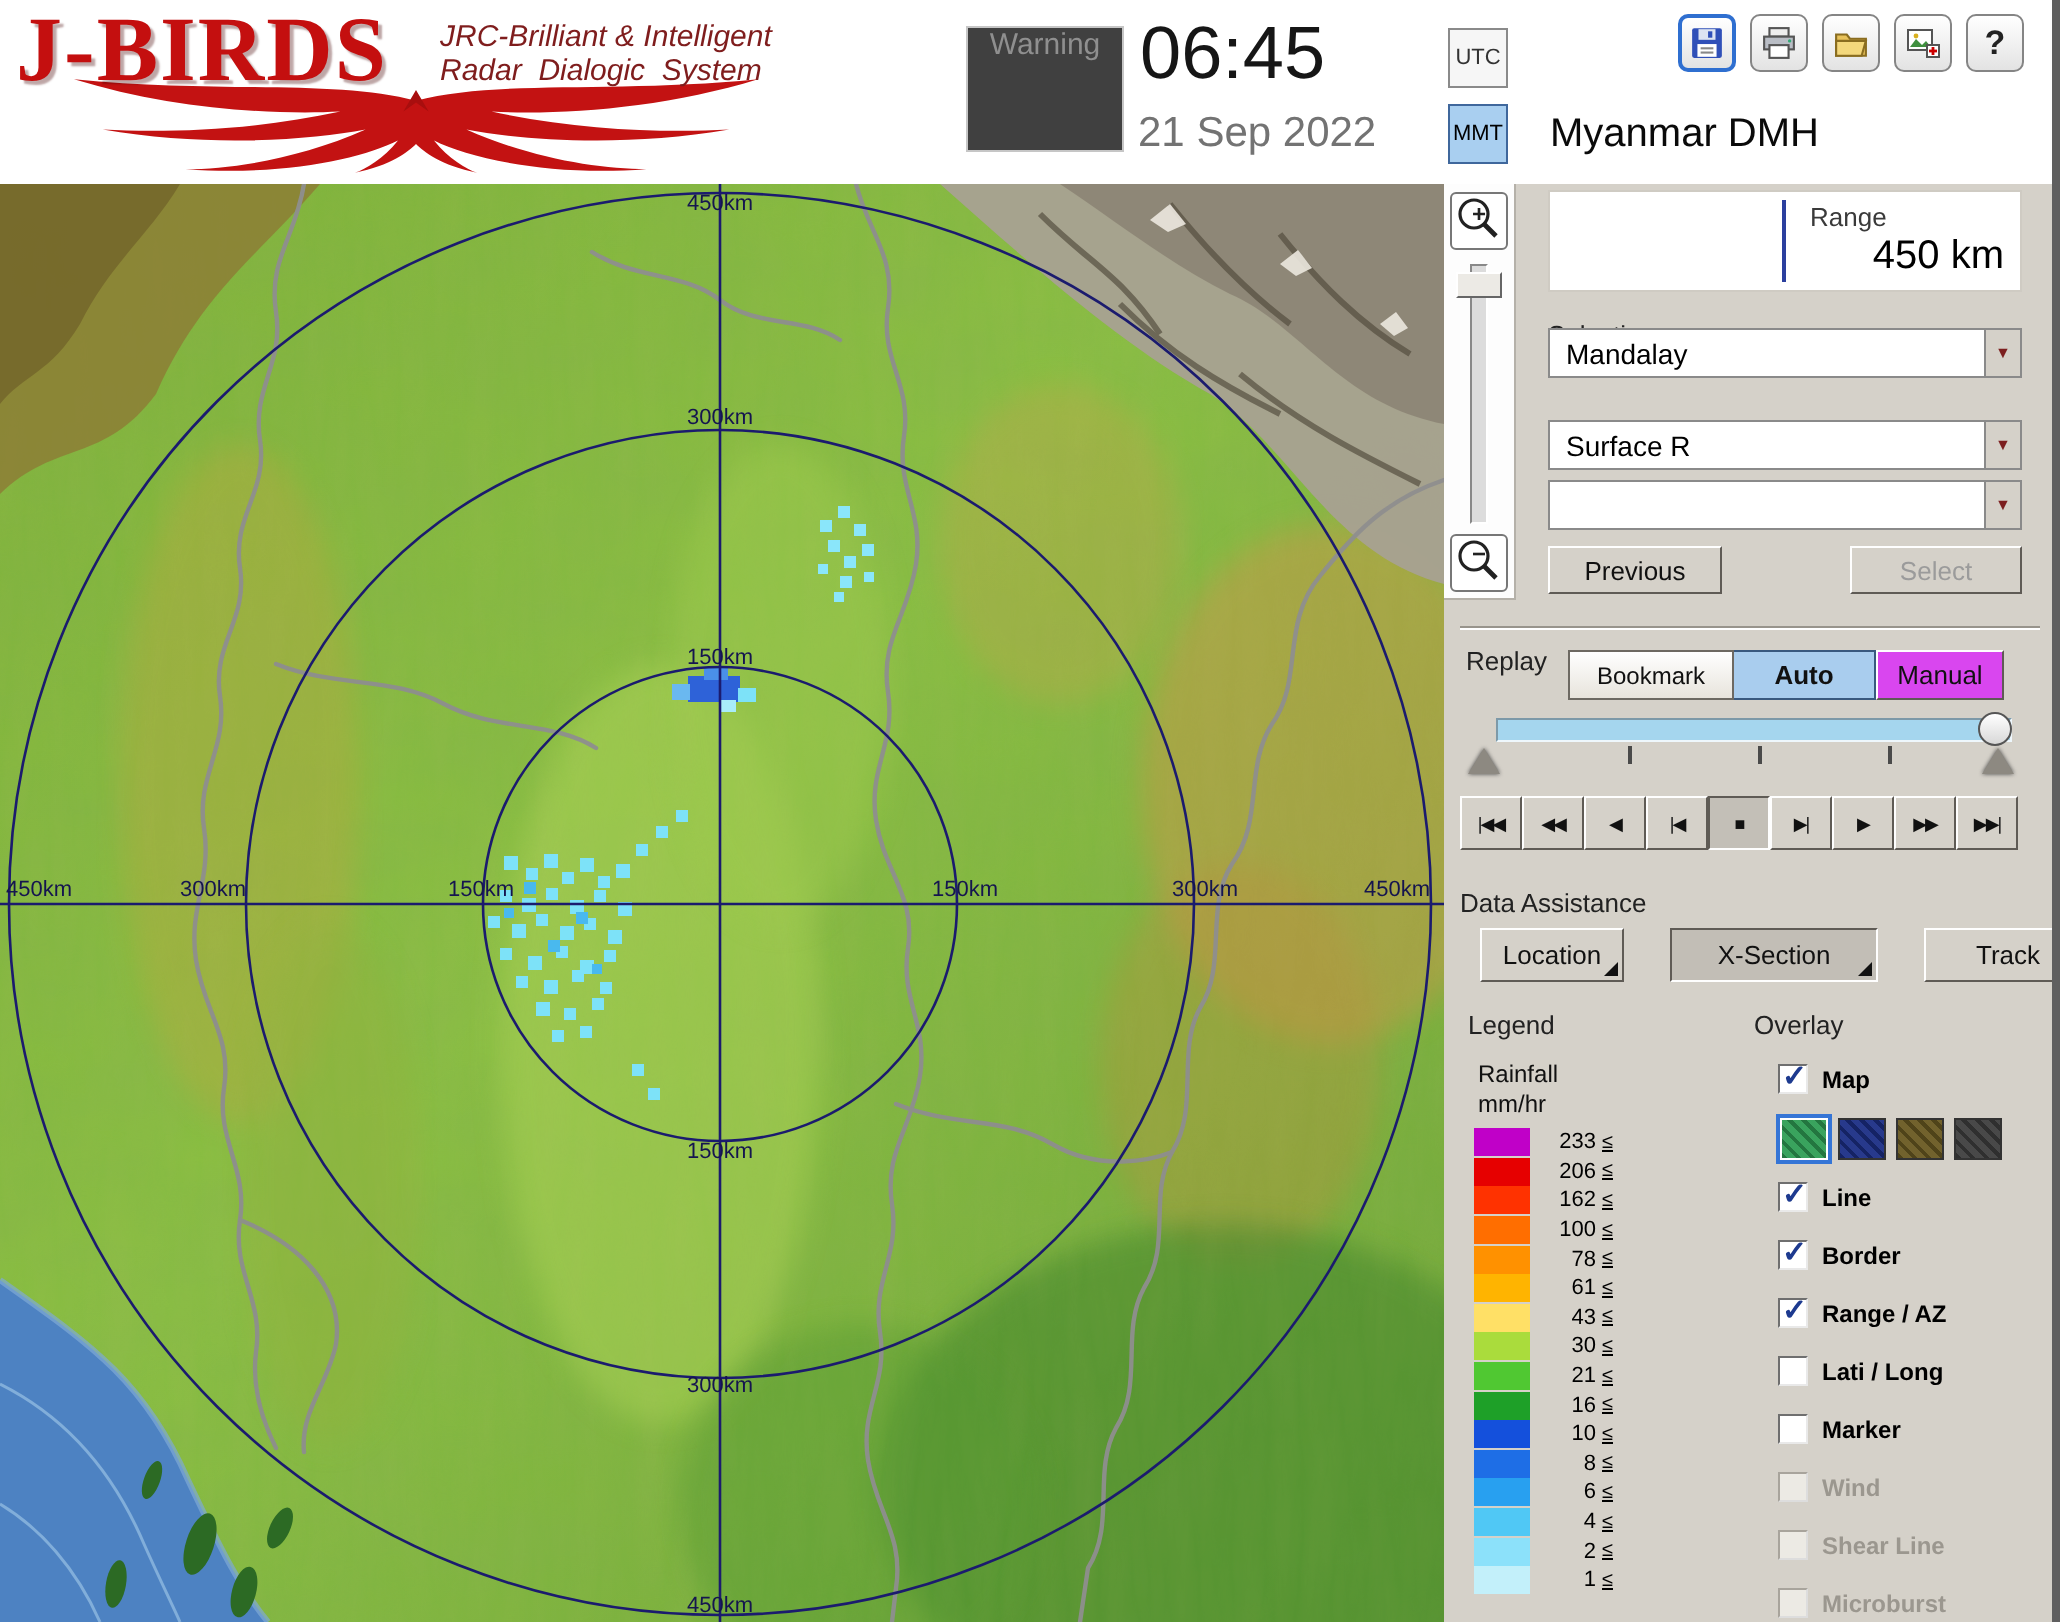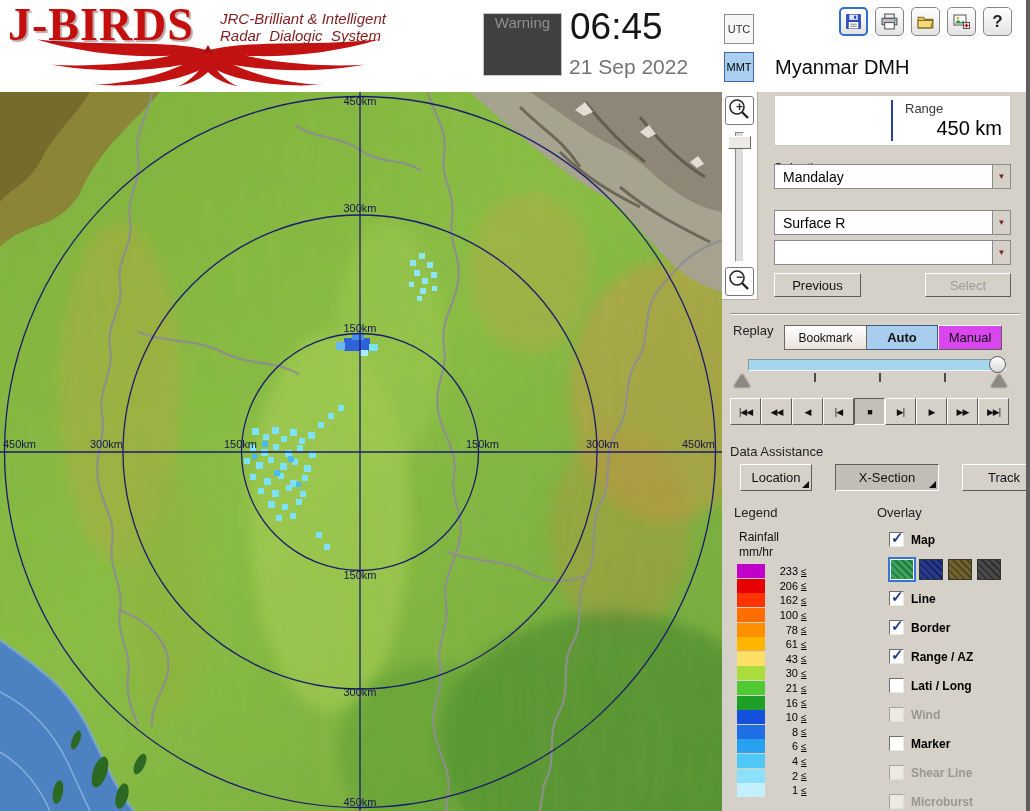--- a/index.html
+++ b/index.html
@@ -546,28 +546,28 @@
         <div class="ov-row">
           <span class="ov-cb checked">
             <span class="ck">✓</span>
           </span>
           <span class="ov-lb">Range / AZ</span>
         </div>
         <div class="ov-row">
           <span class="ov-cb"></span>
           <span class="ov-lb">Lati / Long</span>
         </div>
+        <div class="ov-row">
+          <span class="ov-cb"></span>
+          <span class="ov-lb">Marker</span>
+        </div>
         <div class="ov-row disabled">
           <span class="ov-cb"></span>
           <span class="ov-lb">Wind</span>
         </div>
-        <div class="ov-row">
-          <span class="ov-cb"></span>
-          <span class="ov-lb">Marker</span>
-        </div>
         <div class="ov-row disabled">
           <span class="ov-cb"></span>
           <span class="ov-lb">Shear Line</span>
         </div>
         <div class="ov-row disabled">
           <span class="ov-cb"></span>
           <span class="ov-lb">Microburst</span>
         </div>
       </div>
   </div>

